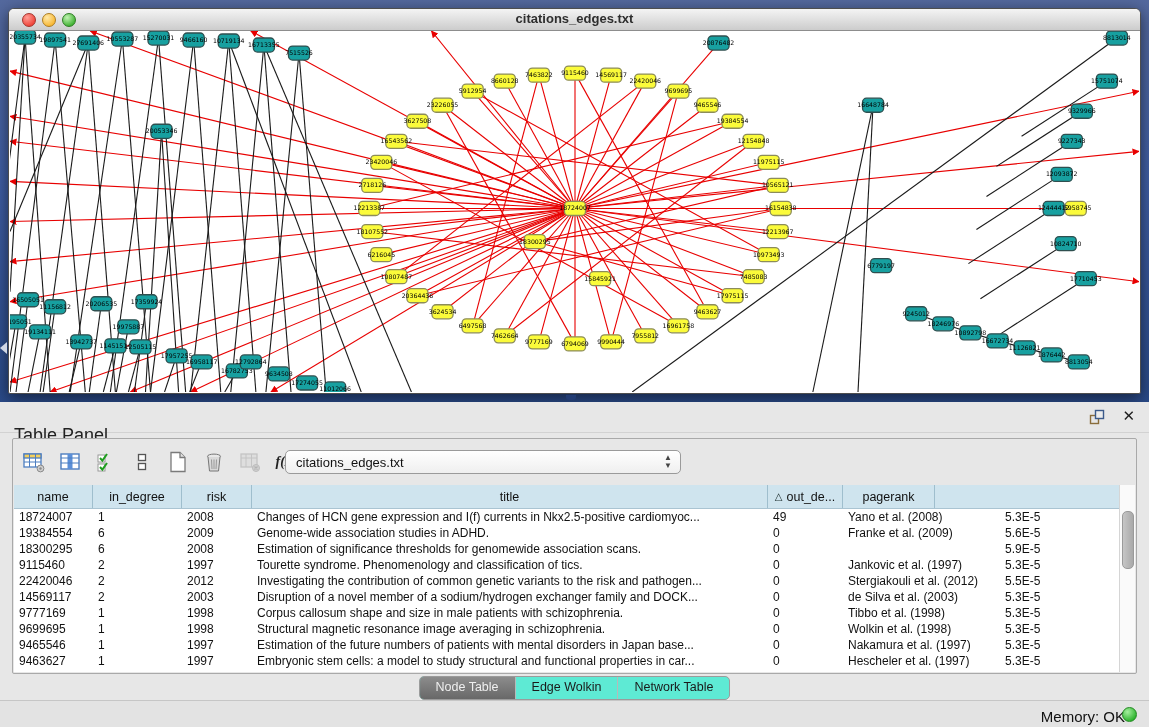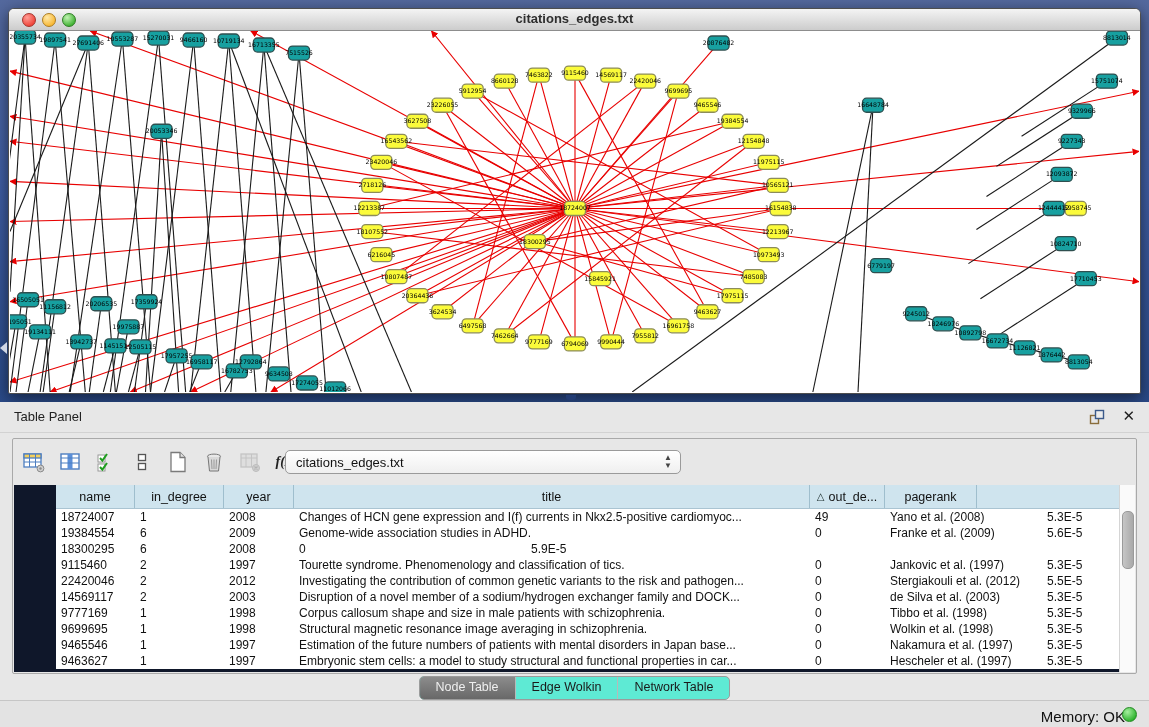--- a/index.html
+++ b/index.html
@@ -20,37 +20,37 @@
   .tl.grn{left:53px;background:radial-gradient(circle at 35% 30%,#c0f2b2,#41b234 75%);border:1px solid #2e7d24;}
   .win-title{text-align:center;line-height:20px;font-size:13px;font-weight:bold;color:#2e2e2e;}
   .graph-canvas{position:absolute;left:1px;right:1px;top:22px;bottom:1px;background:#ffffff;overflow:hidden;}
   .edge-notch{position:absolute;left:0;top:342px;width:0;height:0;
               border-top:6px solid transparent;border-bottom:6px solid transparent;border-right:7px solid #cfd6e4;}
   .split-dot{position:absolute;left:566px;top:395px;width:10px;height:5px;background:#223c74;border-radius:0 0 3px 3px;}
 
   
   .table-panel{position:absolute;left:0;top:402px;width:1149px;height:325px;background:#e7e7e7;}
   .panel-titlebar{position:relative;height:30px;border-bottom:1px solid #d2d2d2;}
-  .panel-title{position:absolute;left:14px;top:7px;font-size:13px;color:#222;}
+  .panel-title{position:absolute;left:14px;top:23px;font-size:18px;color:#222;}
   .panel-float{position:absolute;right:44px;top:7px;width:16px;height:16px;cursor:pointer;}
   .panel-close{position:absolute;right:14px;top:5px;font-size:15px;font-weight:bold;color:#1c1c1c;cursor:pointer;}
 
   .inset{position:absolute;left:12px;top:36px;width:1123px;height:234px;
          border:1px solid #a9a9a9;border-radius:2px;background:#e7e7e7;}
   .toolbar{position:absolute;left:0;top:0;right:0;height:46px;display:flex;align-items:center;}
   .tb-icon{width:30px;height:28px;margin-left:6px;display:flex;align-items:center;justify-content:center;cursor:pointer;}
   .tb-icon.disabled{opacity:.55;cursor:default;}
   .fx{font-family:"Liberation Serif","DejaVu Serif",serif;font-style:italic;font-weight:bold;font-size:14px;color:#222;}
   .combo{position:absolute;left:272px;top:11px;width:396px;height:24px;border:1px solid #9a9a9a;border-radius:5px;
          background:linear-gradient(#ffffff,#efefef);font-size:13px;color:#111;line-height:23px;
          padding-left:10px;box-sizing:border-box;cursor:pointer;}
   .combo .arrows{position:absolute;right:8px;top:3px;display:flex;flex-direction:column;line-height:8px;
                  font-size:8px;color:#444;}
 
-  .tablewrap{position:absolute;left:1px;right:1px;top:46px;bottom:1px;background:#0f172a;overflow:hidden;padding-left:42px;}
+  .tablewrap{position:absolute;left:1px;right:1px;top:46px;bottom:1px;background:#ffffff;overflow:hidden;}
   .thead{display:flex;height:23px;background:#cfe4ee;border-bottom:1px solid #aac4d2;}
   .th{box-sizing:border-box;border-right:1px solid #9fbecd;font-size:12.5px;color:#111;
       display:flex;align-items:center;justify-content:center;white-space:nowrap;overflow:hidden;cursor:pointer;}
   .th .sorttri{font-size:10px;margin-right:4px;color:#233;}
   .trow{display:flex;height:16px;line-height:16px;font-size:12px;color:#111;background:#fff;cursor:default;}
   .td{box-sizing:border-box;padding-left:5px;white-space:nowrap;overflow:hidden;}
   .vscroll{position:absolute;top:0;right:0;width:15px;bottom:0;background:#fafafa;border-left:1px solid #d5d5d5;}
   .vthumb{position:absolute;left:2px;top:26px;width:10px;height:56px;border-radius:5px;
           background:linear-gradient(90deg,#c6c6c6,#a9a9a9);border:1px solid #9a9a9a;}
 
@@ -650,21 +650,21 @@
 
     <div class="tablewrap">
       <div class="thead" id="thead">
           <div class="th" style="width: 79px;">
             <span>name</span>
           </div>
           <div class="th" style="width: 89px; justify-content: center;">
             <span>in_degree</span>
           </div>
           <div class="th" style="width: 70px;">
-            <span>year</span>
+            <span>risk</span>
           </div>
           <div class="th" style="width: 516px;">
             <span>title</span>
           </div>
           <div class="th" style="width: 75px;">
             <span class="sorttri">△</span>
             <span>out_de...</span>
           </div>
           <div class="th" style="width: 92px;">
             <span>pagerank</span>
@@ -686,20 +686,21 @@
             <div class="td" style="width: 70px;">2009</div>
             <div class="td" style="width: 516px;">Genome-wide association studies in ADHD.</div>
             <div class="td" style="width: 75px;">0</div>
             <div class="td" style="width: 157px;">Franke et al. (2009)</div>
             <div class="td" style="width: 92px;">5.6E-5</div>
           </div>
           <div class="trow">
             <div class="td" style="width: 79px;">18300295</div>
             <div class="td" style="width: 89px;">6</div>
             <div class="td" style="width: 70px;">2008</div>
+            <div class="td" style="width: 516px;">Estimation of significance thresholds for genomewide association scans.</div>
             <div class="td" style="width: 75px;">0</div>
             <div class="td" style="width: 157px; margin-top: 38px;">Dudbridge et al. (2008)</div>
             <div class="td" style="width: 92px;">5.9E-5</div>
           </div>
           <div class="trow">
             <div class="td" style="width: 79px;">9115460</div>
             <div class="td" style="width: 89px;">2</div>
             <div class="td" style="width: 70px;">1997</div>
             <div class="td" style="width: 516px;">Tourette syndrome. Phenomenology and classification of tics.</div>
             <div class="td" style="width: 75px;">0</div>

